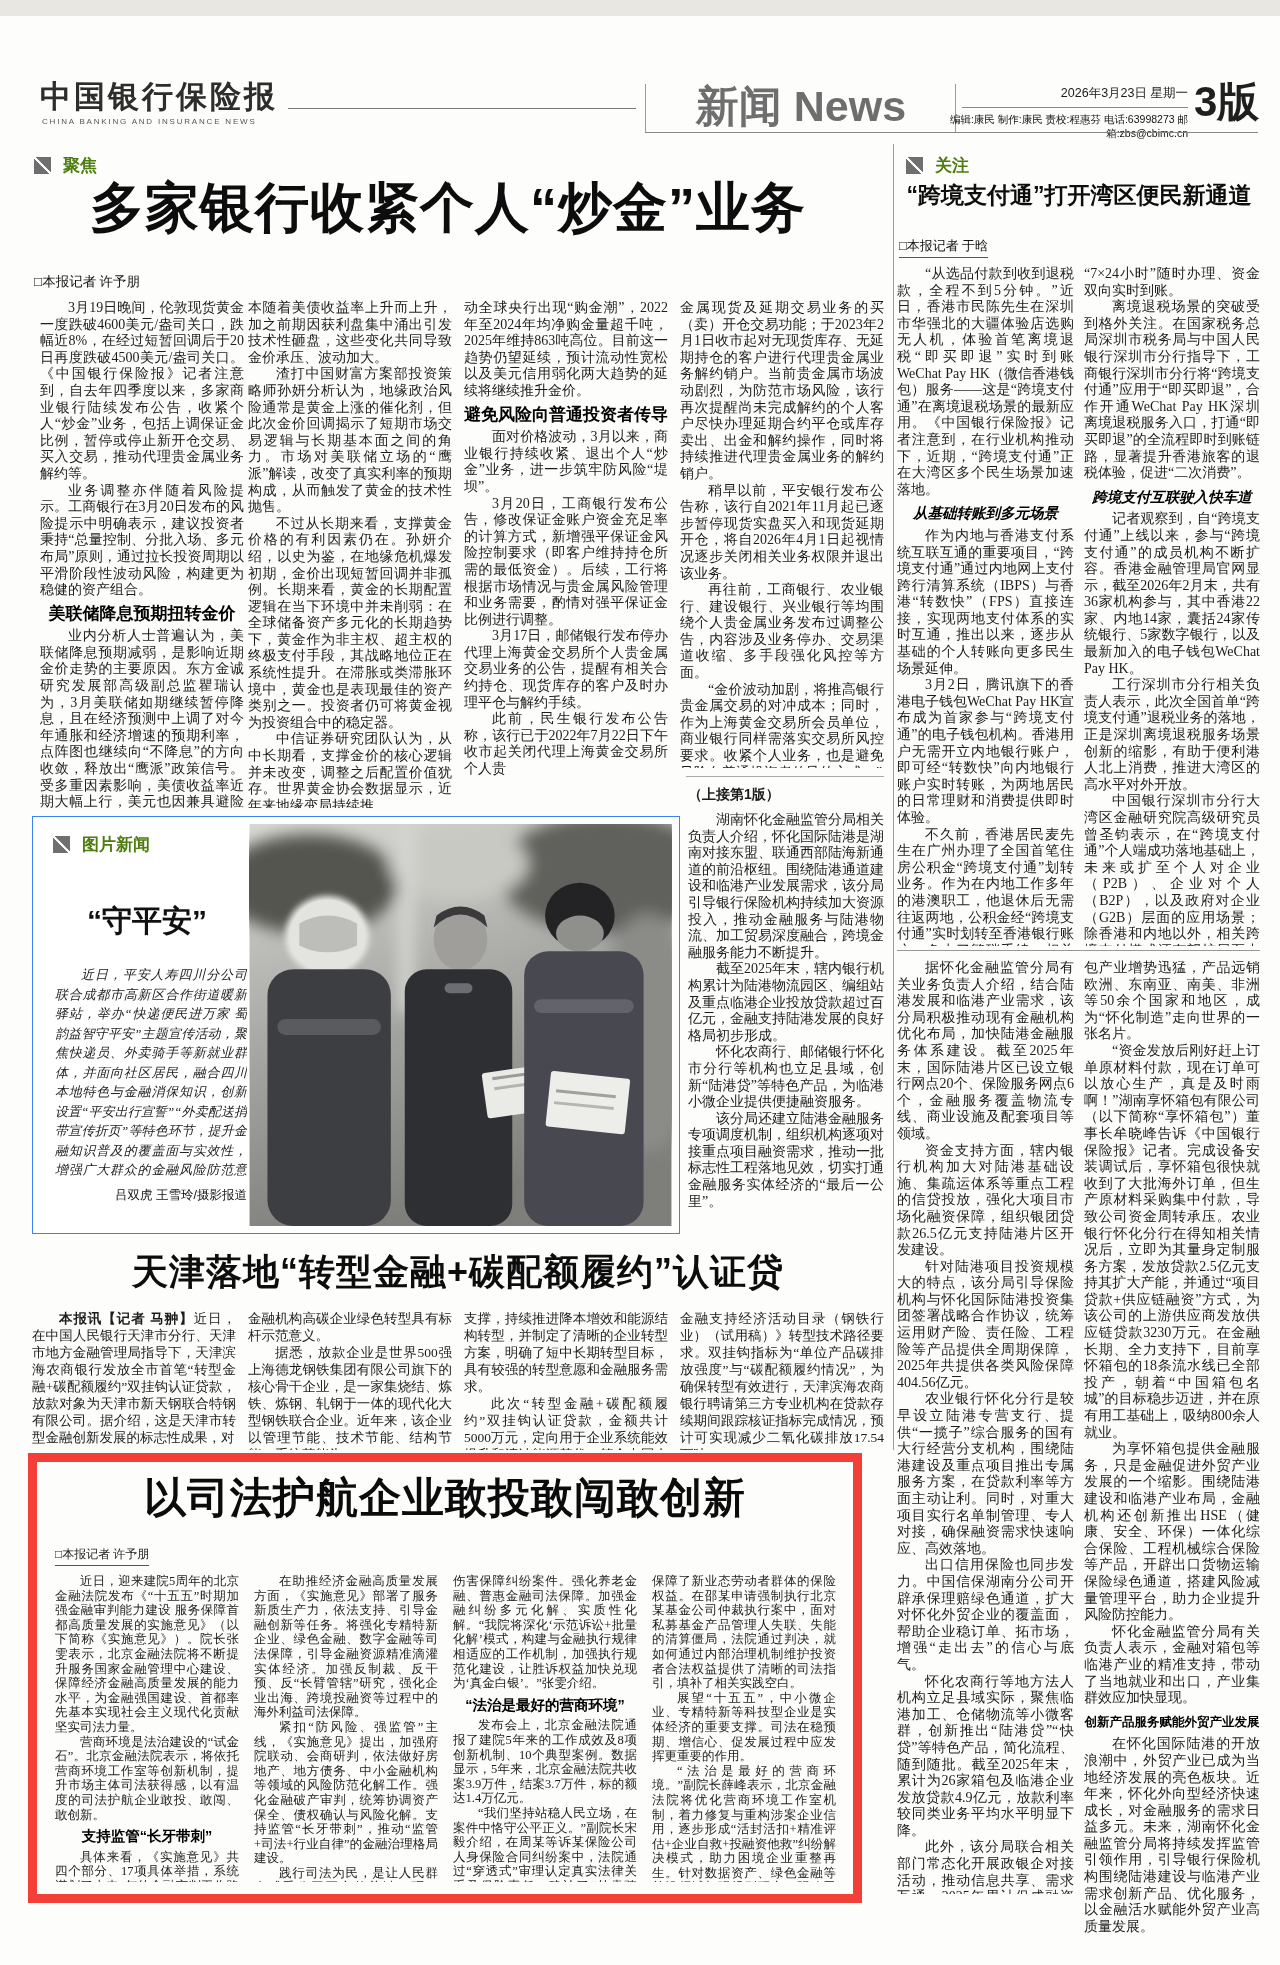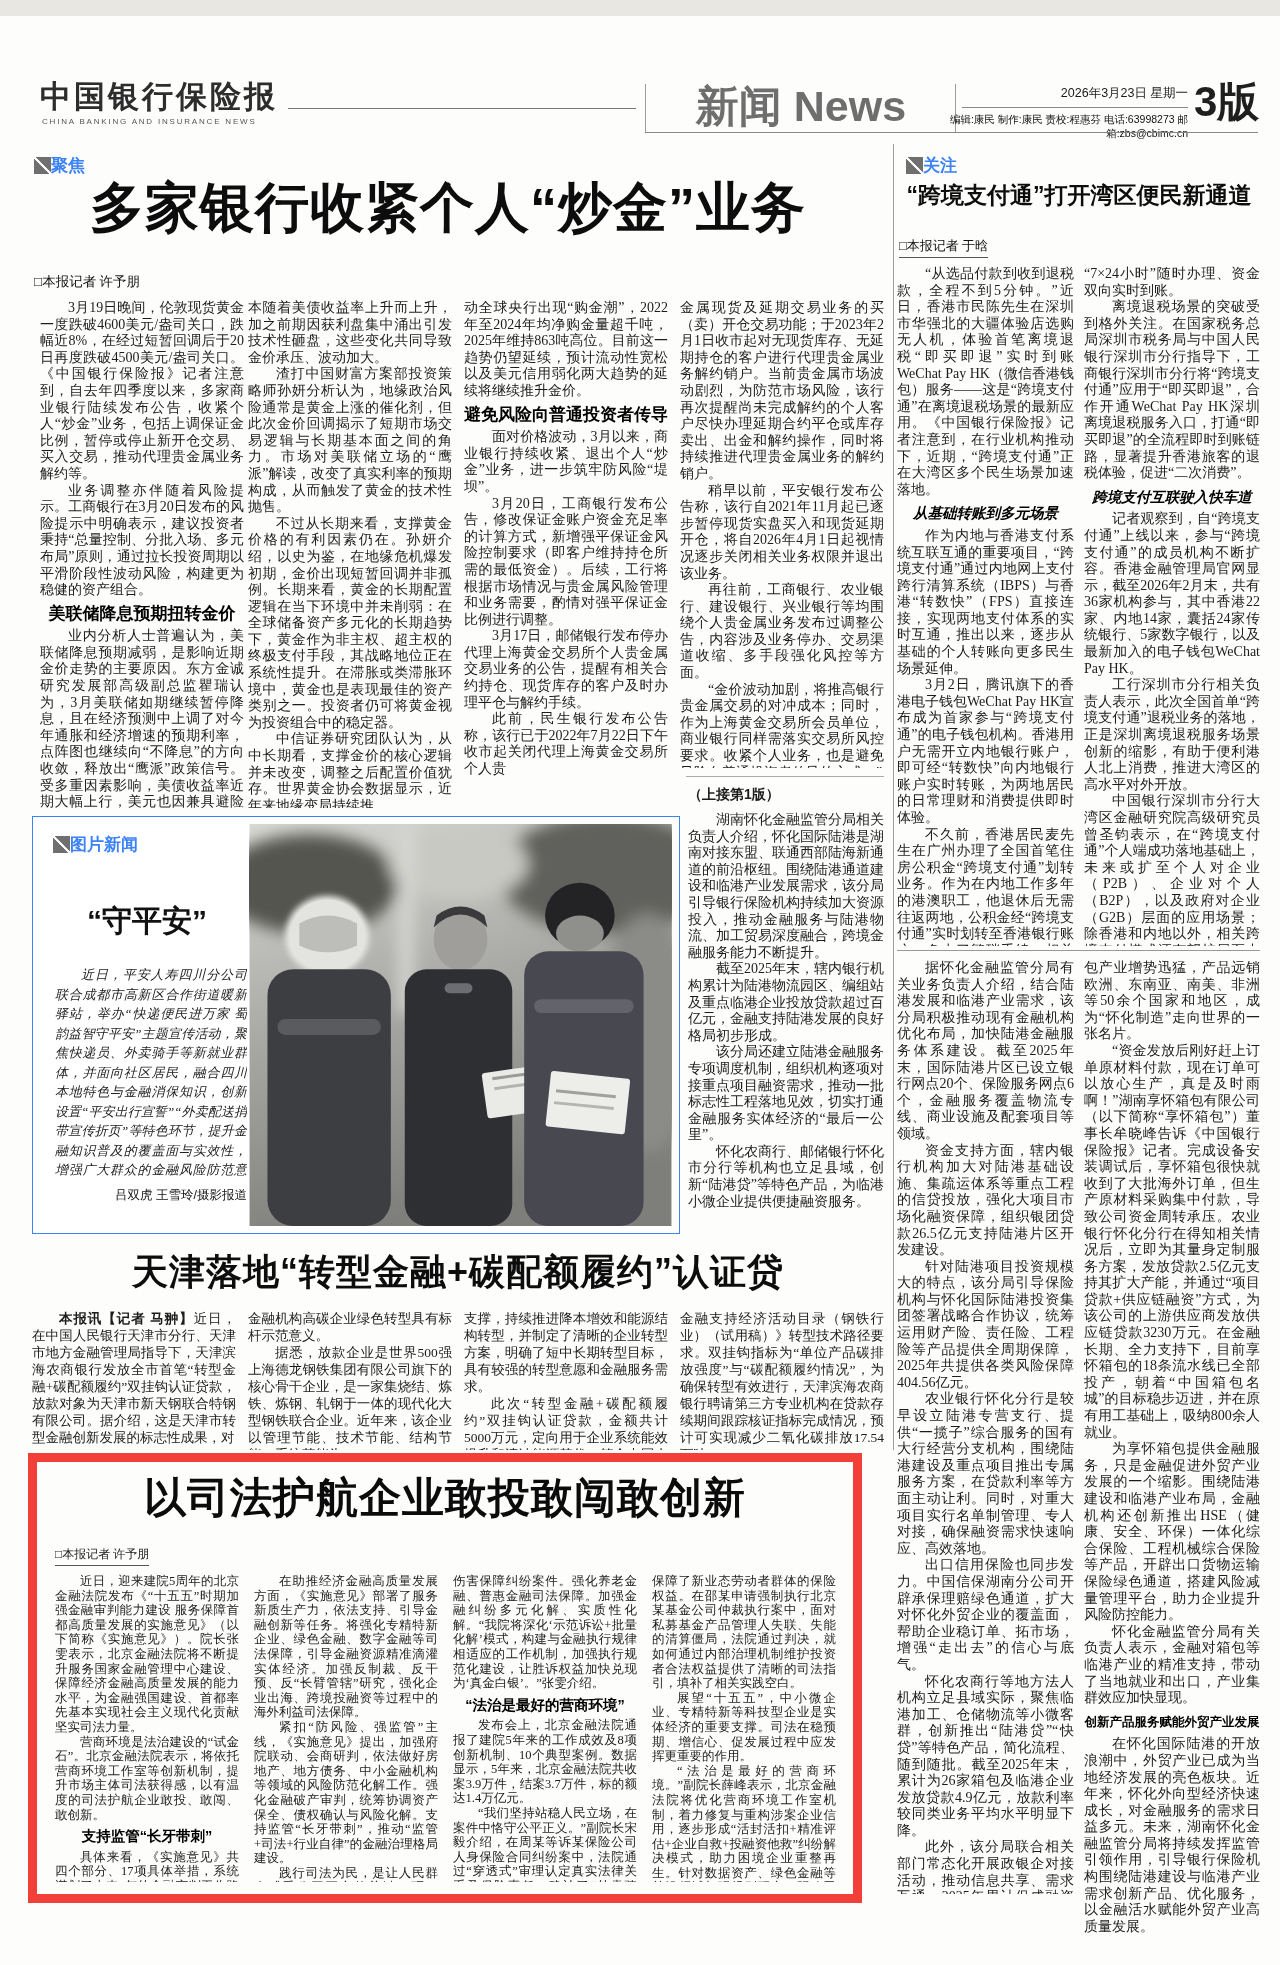--- a/index.html
+++ b/index.html
@@ -17,22 +17,22 @@
   #vd1{left:645px;top:68px;height:48px;}
   #news-title{left:652px;top:62px;width:298px;text-align:center;font-size:43px;color:#6e6e6e;font-weight:600;}
   #vd2{left:955px;top:68px;height:48px;}
   #hdr-date{left:950px;top:69px;width:238px;text-align:right;font-size:12.5px;color:#1a1a1a;}
   #hdr-line{left:962px;top:91px;width:226px;background:#888;}
   #hdr-info{left:905px;top:97px;width:283px;text-align:right;font-size:10.5px;color:#111;}
   #page-no{left:1194px;top:58px;font-weight:900;font-size:42px;color:#1f1f1f;}
   #hdr-bottom{left:645px;top:116px;width:613px;background:#888;}
 
   
-  .sec-label{position:absolute;display:flex;align-items:center;gap:0;
-             font-family:"Liberation Sans",sans-serif;font-weight:700;font-size:17px;color:#3b82f6;}
+  .sec-label{position:absolute;display:flex;align-items:center;gap:12px;
+             font-family:"Liberation Sans",sans-serif;font-weight:700;font-size:17px;color:#4d7c0f;}
   .sec-icon{width:17px;height:17px;flex:0 0 17px;
             background:linear-gradient(45deg,#6f6f6f 44%,#ffffff 46%,#ffffff 54%,#6f6f6f 56%);}
 
   
   .col{position:absolute;text-align:justify;overflow:hidden;font-size:14px;line-height:16.6px;}
   .col p{margin:0;text-indent:2em;}
   .col p.cont{text-indent:0;}
   .col p b{font-family:"Liberation Sans",sans-serif;}
   .col h4{margin:7px 0 6px;text-align:center;text-indent:0;font-weight:800;color:#000;
           font-family:"Liberation Sans",sans-serif;}
@@ -152,22 +152,22 @@
       <p>稍早以前，平安银行发布公告称，该行自2021年11月起已逐步暂停现货实盘买入和现货延期开仓，将自2026年4月1日起视情况逐步关闭相关业务权限并退出该业务。</p>
       <p>再往前，工商银行、农业银行、建设银行、兴业银行等均围绕个人贵金属业务发布过调整公告，内容涉及业务停办、交易渠道收缩、多手段强化风控等方面。</p>
       <p>“金价波动加剧，将推高银行贵金属交易的对冲成本；同时，作为上海黄金交易所会员单位，商业银行同样需落实交易所风控要求。收紧个人业务，也是避免风险向普通投资者传导的方式。”</p>
     </div>
 
   <div class="hrule" id="cont-div"></div>
   <div class="abs sans" id="cont-label">（上接第1版）</div>
   <div class="col cont-col" id="cont-c1">
       <p>湖南怀化金融监管分局相关负责人介绍，怀化国际陆港是湖南对接东盟、联通西部陆海新通道的前沿枢纽。围绕陆港通道建设和临港产业发展需求，该分局引导银行保险机构持续加大资源投入，推动金融服务与陆港物流、加工贸易深度融合，跨境金融服务能力不断提升。</p>
       <p>截至2025年末，辖内银行机构累计为陆港物流园区、编组站及重点临港企业投放贷款超过百亿元，金融支持陆港发展的良好格局初步形成。</p>
+      <p>怀化农商行、邮储银行怀化市分行等机构也立足县域，创新“陆港贷”等特色产品，为临港小微企业提供便捷融资服务。</p>
       <p>该分局还建立陆港金融服务专项调度机制，组织机构逐项对接重点项目融资需求，推动一批标志性工程落地见效，切实打通金融服务实体经济的“最后一公里”。</p>
-      <p>怀化农商行、邮储银行怀化市分行等机构也立足县域，创新“陆港贷”等特色产品，为临港小微企业提供便捷融资服务。</p>
     </div>
   <div class="col cont-col" id="cont-c2">
       <p>据怀化金融监管分局有关业务负责人介绍，结合陆港发展和临港产业需求，该分局积极推动现有金融机构优化布局，加快陆港金融服务体系建设。截至2025年末，国际陆港片区已设立银行网点20个、保险服务网点6个，金融服务覆盖物流专线、商业设施及配套项目等领域。</p>
       <p>资金支持方面，辖内银行机构加大对陆港基础设施、集疏运体系等重点工程的信贷投放，强化大项目市场化融资保障，组织银团贷款26.5亿元支持陆港片区开发建设。</p>
       <p>针对陆港项目投资规模大的特点，该分局引导保险机构与怀化国际陆港投资集团签署战略合作协议，统筹运用财产险、责任险、工程险等产品提供全周期保障，2025年共提供各类风险保障404.56亿元。</p>
       <p>农业银行怀化分行是较早设立陆港专营支行、提供“一揽子”综合服务的国有大行经营分支机构，围绕陆港建设及重点项目推出专属服务方案，在贷款利率等方面主动让利。同时，对重大项目实行名单制管理、专人对接，确保融资需求快速响应、高效落地。</p>
       <p>出口信用保险也同步发力。中国信保湖南分公司开辟承保理赔绿色通道，扩大对怀化外贸企业的覆盖面，帮助企业稳订单、拓市场，增强“走出去”的信心与底气。</p>
       <p>怀化农商行等地方法人机构立足县域实际，聚焦临港加工、仓储物流等小微客群，创新推出“陆港贷”“快贷”等特色产品，简化流程、随到随批。截至2025年末，累计为26家箱包及临港企业发放贷款4.9亿元，放款利率较同类业务平均水平明显下降。</p>
       <p>此外，该分局联合相关部门常态化开展政银企对接活动，推动信息共享、需求互通，2025年累计促成融资对接金额超30亿元，金融服务质效持续提升。</p>
     </div>

